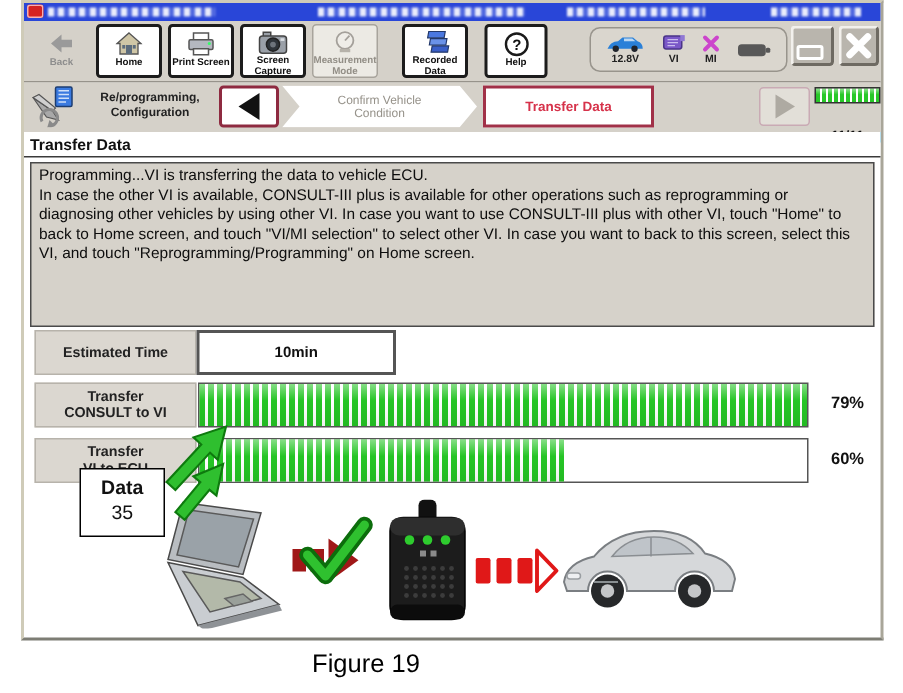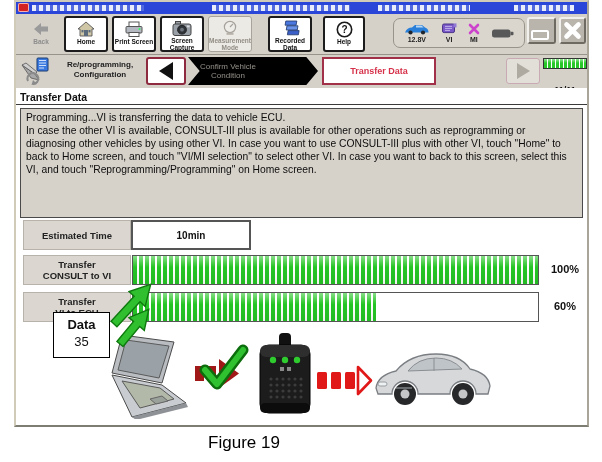--- a/index.html
+++ b/index.html
@@ -36,23 +36,23 @@
           box-sizing:border-box;display:flex;align-items:center;justify-content:center;}
   .minslot{width:14px;height:6px;border:2px solid #fff;border-radius:2px;margin-top:9px;margin-right:4px;}
   
   .wizard{position:absolute;left:0;top:53px;width:100%;height:33px;background:#d5d1c9;
           border-bottom:7px solid #0ea5e9;}
   .modelbl{position:absolute;left:36px;top:5px;width:96px;text-align:center;
            font-size:8px;font-weight:bold;line-height:10px;color:#222;}
   .prevbtn{position:absolute;left:130px;top:2px;width:40px;height:28px;background:#fff;
            border:2px solid #8e2a40;border-radius:3px;display:flex;align-items:center;justify-content:center;box-sizing:border-box;}
   .tri-left{width:0;height:0;border-top:9px solid transparent;border-bottom:9px solid transparent;border-right:14px solid #111;}
-  .chev{position:absolute;left:172px;top:2px;width:130px;height:28px;background:#000000;
+  .chev{position:absolute;left:172px;top:2px;width:130px;height:28px;background:#ffffff;
         clip-path:polygon(0 0,91% 0,100% 50%,91% 100%,0 100%,9% 50%);
-        display:flex;align-items:center;justify-content:flex-start;}
+        display:flex;align-items:center;justify-content:center;}
   .chev span{font-size:8px;color:#96928a;text-align:center;line-height:9px;width:80px;}
   .curstep{position:absolute;left:306px;top:2px;width:114px;height:28px;background:#fff;
            border:2px solid #a13148;box-shadow:inset 0 0 0 2px #fff;box-sizing:border-box;
            display:flex;align-items:center;justify-content:center;}
   .curstep span{font-size:9px;font-weight:bold;color:#d6324a;}
   .nextbtn{position:absolute;left:490px;top:3px;width:34px;height:26px;background:#e2dfd8;
            border:1px solid #c9aab4;border-radius:3px;display:flex;align-items:center;justify-content:center;box-sizing:border-box;}
   .tri-right{width:0;height:0;border-top:8px solid transparent;border-bottom:8px solid transparent;border-left:13px solid #aeaaa2;}
   .pageind{position:absolute;left:527px;top:3px;width:44px;}
   .pagebar{width:44px;height:11px;border:1px solid #333;background-image:
@@ -63,21 +63,21 @@
   .secthead{position:absolute;left:0;top:86px;width:100%;height:17px;background:#fff;
             border-bottom:1px solid #3a3a3a;box-sizing:border-box;}
   .secthead span{position:absolute;left:4px;top:3px;font-size:10.5px;font-weight:bold;color:#111;}
   
   .msgpanel{position:absolute;left:4px;top:106px;width:563px;height:110px;background:#d6d2ca;
             border:1px solid #4a4a4a;box-sizing:border-box;padding:2px 5px;
             font-size:10.3px;line-height:13px;color:#0d0d0d;white-space:pre-line;}
   .rowlbl{position:absolute;left:7px;width:108px;background:#dbd7d0;border:1px solid #b7b3ab;
           box-sizing:border-box;display:flex;flex-direction:column;align-items:center;justify-content:center;
           font-size:9.5px;font-weight:bold;color:#222;line-height:11px;text-align:center;}
-  .valbox{position:absolute;left:115px;width:120px;background:#fff;border:2px solid #555;
+  .valbox{position:absolute;left:115px;width:133px;background:#fff;border:2px solid #555;
           box-sizing:border-box;display:flex;align-items:center;justify-content:center;
           font-size:10px;font-weight:bold;}
   .pbar{position:absolute;left:116px;width:407px;height:30px;background:#fff;border:1px solid #555;box-sizing:border-box;}
   .pfill{height:100%;background-image:
      linear-gradient(180deg,rgba(255,255,255,.45),rgba(255,255,255,0) 40%,rgba(0,0,0,.06)),
      repeating-linear-gradient(90deg,#25c525 0 4px,#fff 4px 6px);}
   .pct{position:absolute;left:528px;width:42px;font-size:11px;font-weight:bold;text-align:center;}
   .stepbox{position:absolute;left:37px;top:310px;width:57px;height:46px;background:#fff;
            border:1px solid #000;box-sizing:border-box;text-align:center;z-index:5;}
   .stepbox .w1{display:block;font-size:13px;font-weight:bold;margin-top:4px;}
@@ -279,21 +279,21 @@
   <div class="rowlbl" style="top:218px;height:30px;">Estimated Time</div>
   <div class="valbox" style="top:218px;height:30px;">10min</div>
 
   <div class="rowlbl" style="top:253px;height:30px;">
     <span>Transfer</span>
     <span>CONSULT to VI</span>
   </div>
   <div class="pbar" style="top:253px;">
     <div class="pfill" style="width: 100%;"></div>
   </div>
-  <div class="pct" style="top:261px;">100%</div>
+  <div class="pct" style="top:261px;">79%</div>
 
   <div class="rowlbl" style="top:290px;height:30px;">
     <span>Transfer</span>
     <span>VI to ECU</span>
   </div>
   <div class="pbar" style="top:290px;">
     <div class="pfill" style="width: 60%;"></div>
   </div>
   <div class="pct" style="top:298px;">60%</div>
 

